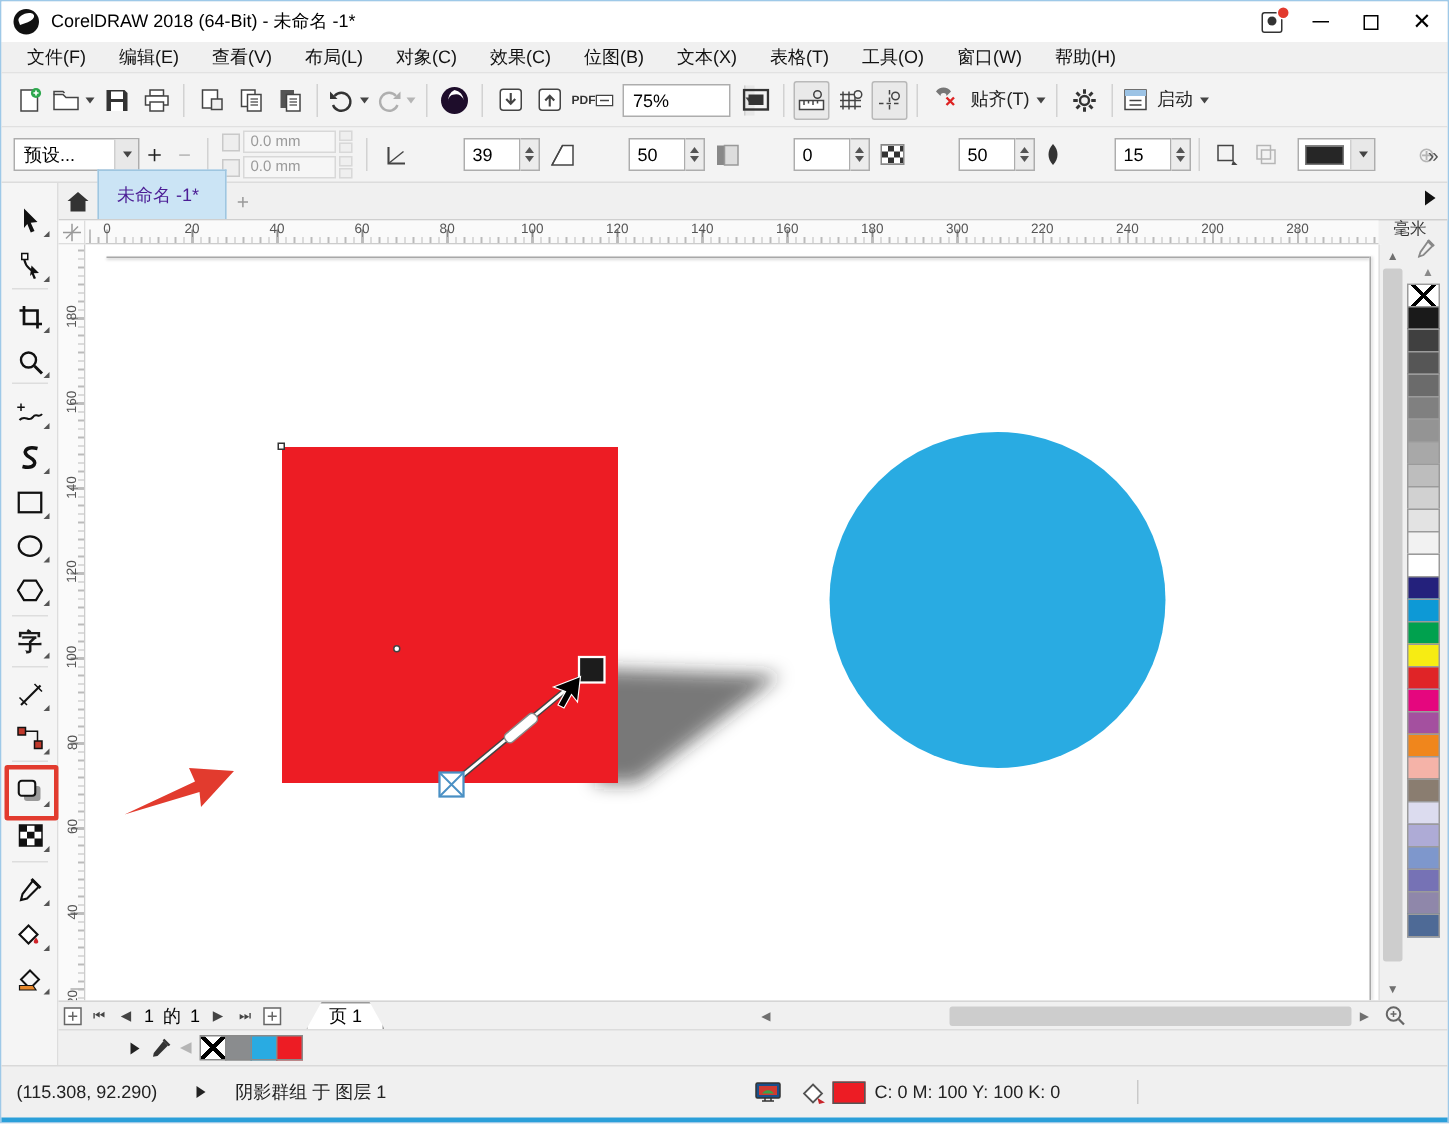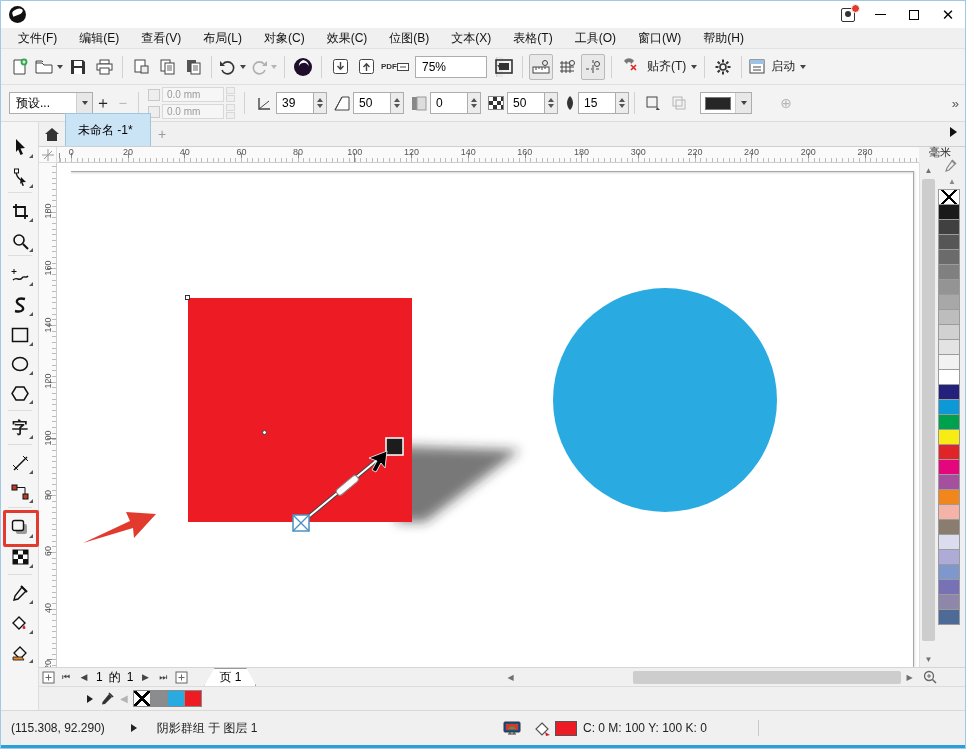--- a/index.html
+++ b/index.html
@@ -44,34 +44,34 @@
   .propbar { position:absolute; top:84px; left:0; right:0; height:37px; background:#f3f3f3; display:flex; align-items:center; padding-left:8px; border-bottom:1px solid #dcdcdc; }
   .preset-combo { width:84px; }
   .pm-btn { width:20px; height:22px; display:flex; align-items:center; justify-content:center; font-size:16px; color:#222; }
   .pm-btn.disabled { color:#b5b5b5; }
   .offset-group { display:flex; flex-direction:column; gap:2px; margin:0 4px; }
   .offset-row { display:flex; align-items:center; gap:2px; }
   .offset-field { width:62px; height:15px; background:#f6f6f6; border:1px solid #d8d8d8; color:#9a9a9a; font-size:10px; padding-left:4px; display:flex; align-items:center; }
   .mini-ic { width:12px; height:12px; border:1px solid #c9c9c9; background:#eee; }
   .mini-spin { display:flex; flex-direction:column; gap:1px; }
   .mini-spin i { width:9px; height:7px; background:#efefef; border:1px solid #d8d8d8; }
-  .num-field { width:38px; height:22px; background:#fff; border:1px solid #adadad; display:flex; align-items:center; padding-left:5px; color:#000; }
+  .num-field { width:38px; height:22px; background:#fff; border:1px solid #adadad; display:flex; align-items:center; padding-left:5px; color:#000;margin-left:33px; }
   .spin { width:13px; height:22px; background:#ececec; border:1px solid #adadad; border-left:none; display:flex; flex-direction:column; align-items:center; justify-content:center; gap:2px; }
   .spin .up { width:0; height:0; border-left:3px solid transparent; border-right:3px solid transparent; border-bottom:4px solid #555; }
   .spin .dn { width:0; height:0; border-left:3px solid transparent; border-right:3px solid transparent; border-top:4px solid #555; }
   .pic { margin:0 3px 0 7px; }
   .checker { width:16px; height:14px; background:conic-gradient(#333 25%,#fff 0 50%,#333 0 75%,#fff 0); background-size:8px 8px; border:1px solid #888; }
   .color-combo { width:52px; margin-left:8px; }
   .color-chip { width:26px; height:13px; background:#262626; border:1px solid #777; margin:0 4px; }
   .overflow { position:absolute; right:8px; color:#555; font-size:13px; letter-spacing:-2px; }
 
   
   .tabrow { position:absolute; top:121px; left:38px; right:0; height:25px; background:#f0f0f0; border-bottom:1px solid #cfcfcf; display:flex; align-items:flex-end; }
   .home-btn { width:26px; height:24px; display:flex; align-items:center; justify-content:center; }
-  .doc-tab { height:24px; min-width:86px; background:#cbe4f5; border:1px solid #9fc6e0; border-bottom:none; display:flex; align-items:center; padding:16px 12px; color:#000000; }
+  .doc-tab { height:24px; min-width:86px; background:#cbe4f5; border:1px solid #9fc6e0; border-bottom:none; display:flex; align-items:center; padding:16px 12px; color:#4c1d95; }
   .newtab-btn { width:22px; height:24px; display:flex; align-items:center; justify-content:center; color:#9a9a9a; font-size:14px; }
   .docker-collapse { position:absolute; right:8px; top:5px; width:0; height:0; border-top:5px solid transparent; border-bottom:5px solid transparent; border-left:7px solid #111; }
 
   
   .toolbox { position:absolute; top:121px; left:0; width:38px; bottom:38px; background:#f5f5f5; border-right:1px solid #ddd; }
   .tool { position:absolute; left:4px; width:30px; height:26px; display:flex; align-items:center; justify-content:center; }
   .tool .fly { position:absolute; right:2px; bottom:2px; width:0; height:0; border-left:4px solid transparent; border-bottom:4px solid #555; }
   .tool-sep { position:absolute; left:7px; width:24px; height:1px; background:#ddd; }
   .toolbox-plus { position:absolute; left:6px; bottom:-32px; width:22px; height:22px; border:1.5px solid #c2c2c2; border-radius:50%; color:#b5b5b5; display:flex; align-items:center; justify-content:center; font-size:15px; }
 
@@ -146,20 +146,21 @@
   
   .annot-tool-box { position:absolute; top:509px; left:2px; width:36px; height:37px; border:3px solid #e23b2e; border-radius:2px; z-index:20; }
 </style>
 </head>
 <body>
 
 <div class="app">
 
   <div class="titlebar">
     <div class="corel-logo"></div>
+    <div class="title-text">CorelDRAW 2018 (64-Bit) - 未命名 -1*</div>
     <div class="win-controls">
       <div class="account-btn">
         <div class="account-glyph"></div>
         <div class="account-badge"></div>
       </div>
       <div class="win-btn">
           <div class="bar"></div>
         </div>
       <div class="win-btn">
           <div class="box"></div>

